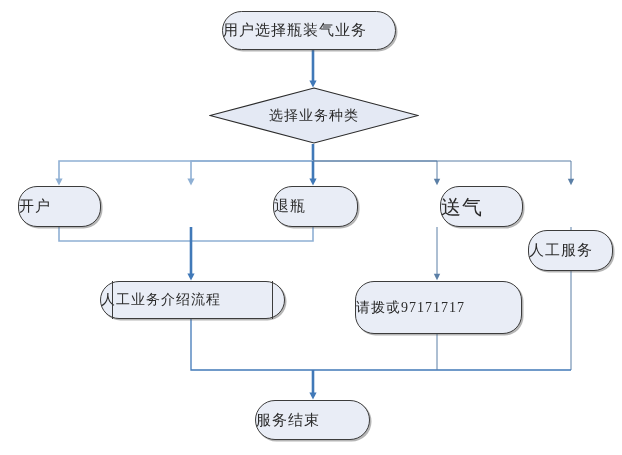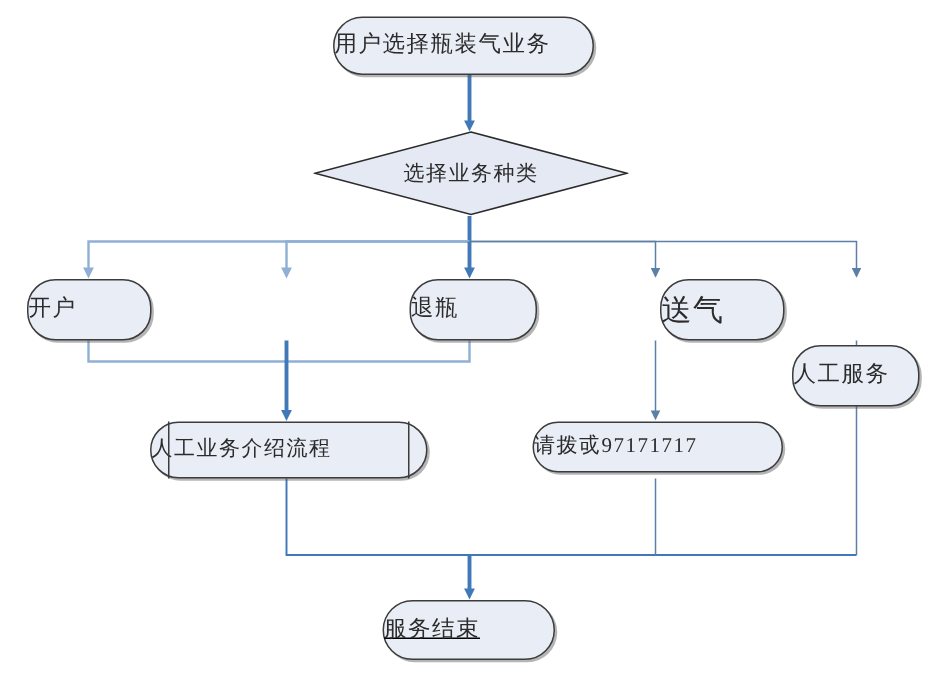--- a/index.html
+++ b/index.html
@@ -90,23 +90,23 @@
   #n-start  { left: 222px; top: 11px;  width: 174px; height: 39px; font-size: 15px; }
   #n-choice { left: 209px; top: 87px;  width: 210px; height: 57px; font-size: 14px; }
 
   #n-open   { left: 18px;  top: 186px; width: 83px;  height: 41px; font-size: 15px; }
   #n-buy    { left: 150px; top: 186px; width: 83px;  height: 41px; font-size: 15px; }
   #n-return { left: 273px; top: 186px; width: 85px;  height: 41px; font-size: 15px; }
   #n-deliver{ left: 396px; top: 186px; width: 83px;  height: 41px; font-size: 20px; margin-left: 44px; }
   #n-manual { left: 528px; top: 186px; width: 85px;  height: 41px; font-size: 15px; margin-top: 44px; }
 
   #n-intro  { left: 100px; top: 281px; width: 185px; height: 38px; font-size: 14px; }
-  #n-phone  { left: 355px; top: 281px; width: 167px; height: 34px; font-size: 14px; }
+  #n-phone  { left: 355px; top: 281px; width: 167px; height: 53px; font-size: 14px; }
 
-  #n-end    { left: 255px; top: 400px; width: 115px; height: 40px; font-size: 15px; text-decoration: underline; }
+  #n-end    { left: 255px; top: 400px; width: 115px; height: 40px; font-size: 15px; }
 </style>
 </head>
 <body>
 
 <div id="canvas">
 
   <svg id="wires" viewBox="0 0 622 455">
     <defs>
       <marker id="ah-dark" markerWidth="9" markerHeight="9" refX="4.2" refY="4.4" orient="auto" markerUnits="userSpaceOnUse">
         <path d="M0.6,0.8 L7.8,4.4 L0.6,8.0 Z" fill="#4179b8"></path>

